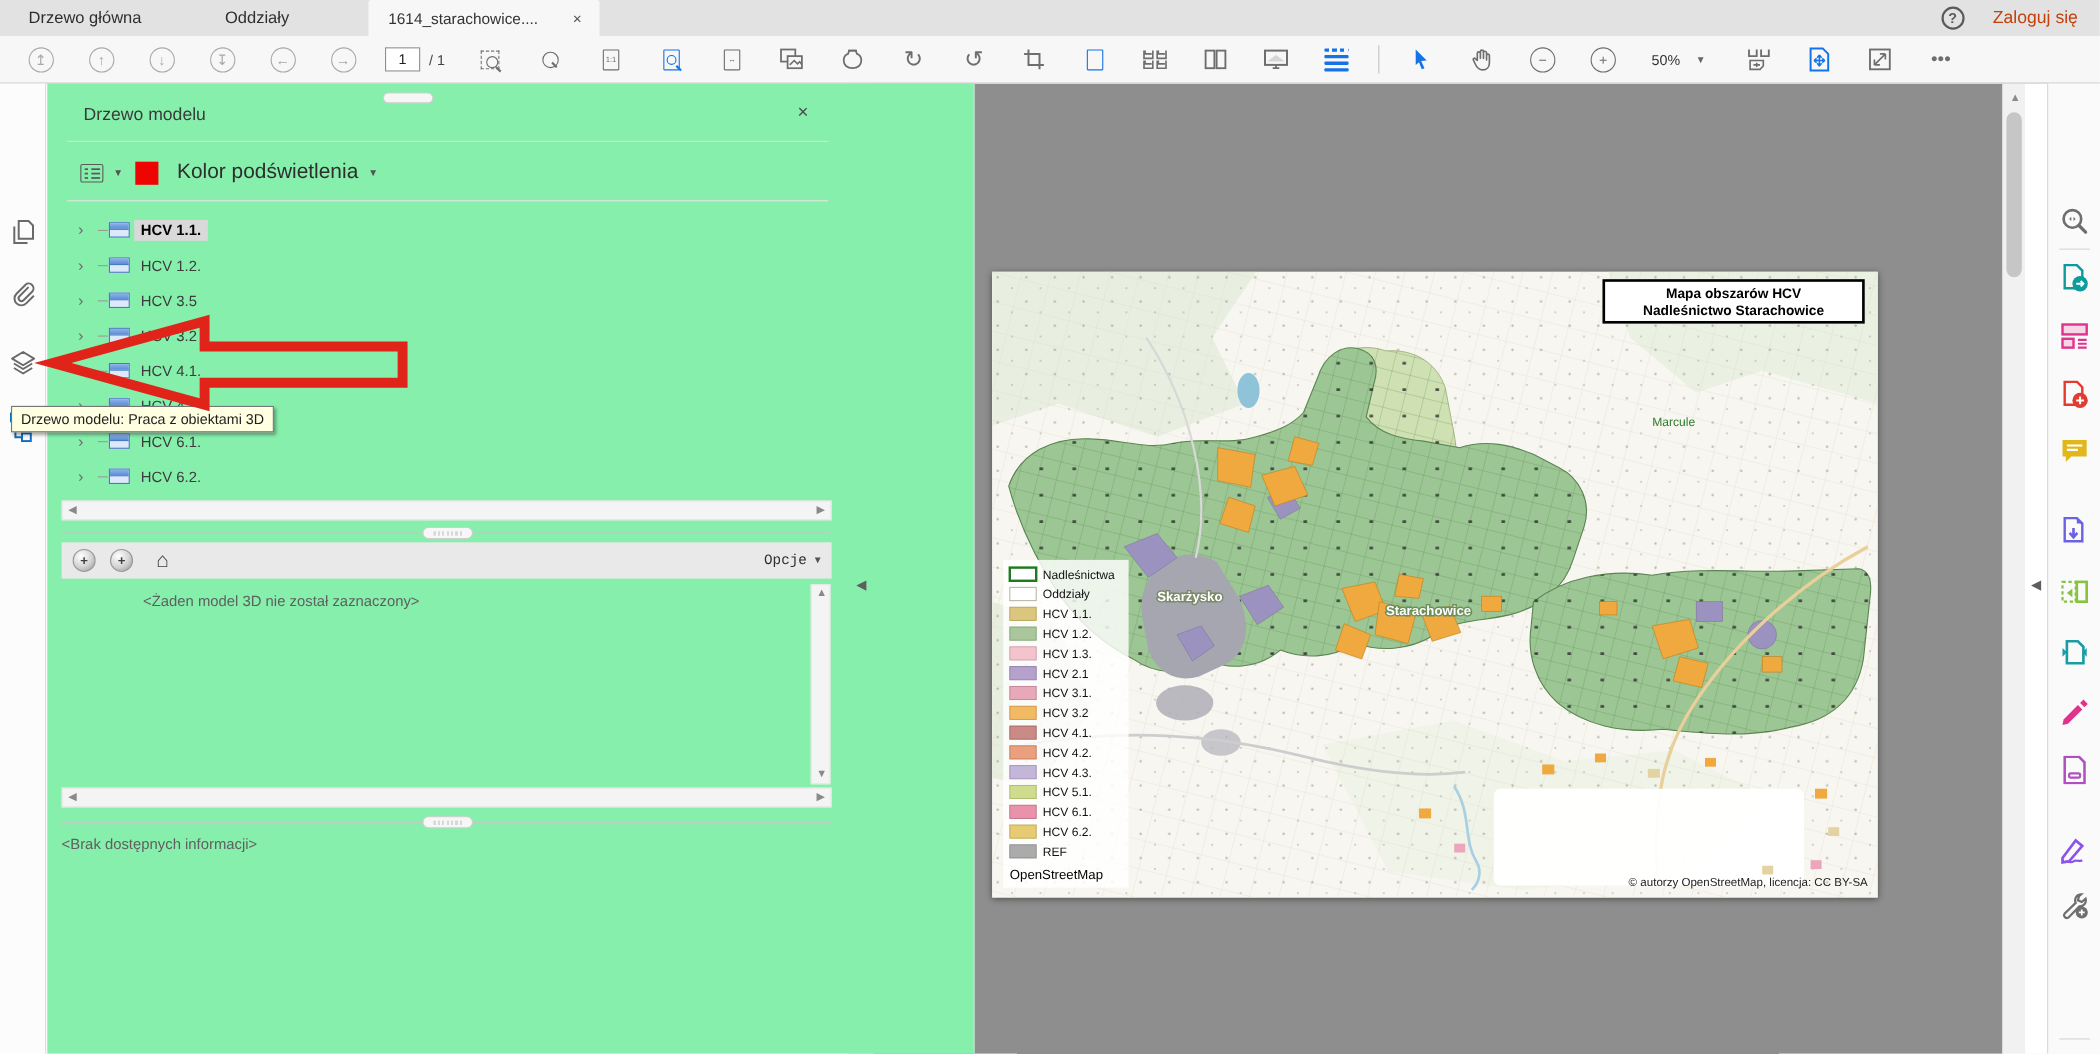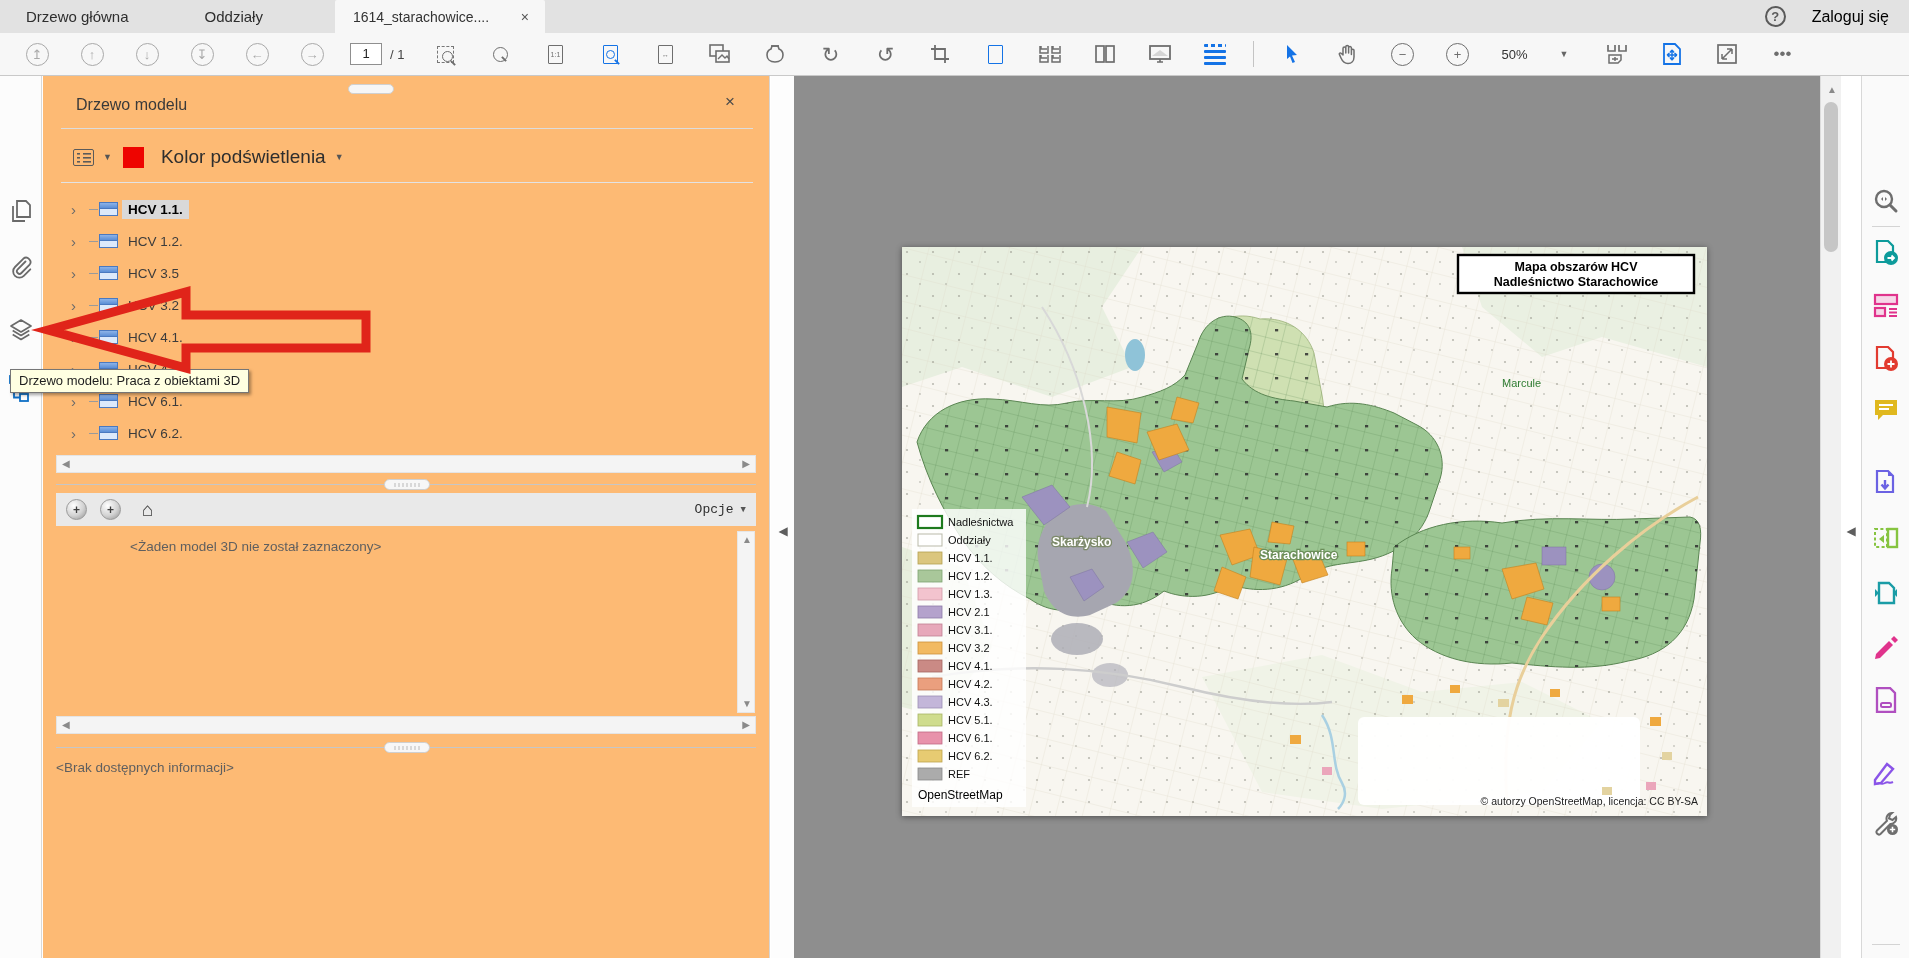--- a/index.html
+++ b/index.html
@@ -8,50 +8,50 @@
 
   
   .tabbar { position:absolute; left:0; top:0; width:1909px; height:33px; background:#e2e2e2; display:flex; align-items:stretch; z-index:5; }
   .tab { display:flex; align-items:center; padding:0 24px; font-size:15px; color:#2e2e2e; cursor:default; }
   .tab.home { margin-left:2px; }
   .tab.tools { margin-left:28px; }
   .doctab { margin-left:48px; width:210px; background:#f7f7f7; display:flex; align-items:center; justify-content:space-between; padding:0 14px 0 18px; font-size:14px; color:#333; border-radius:2px 2px 0 0; }
   .doctab .x { color:#555; font-size:14px; padding:0 2px; }
   .tab-right { margin-left:auto; display:flex; align-items:center; gap:26px; padding-right:20px; }
   .helpcirc { width:21px; height:21px; border:2px solid #5a5a5a; border-radius:50%; color:#5a5a5a; font-size:13px; font-weight:bold; display:flex; align-items:center; justify-content:center; }
-  .signin { font-size:16px; color:#000000; }
+  .signin { font-size:16px; color:#c2410c; }
 
   
   .toolbar { position:absolute; left:0; top:33px; width:1909px; height:43px; background:#f7f7f7; border-bottom:1px solid #c9c9c9; display:flex; align-items:center; padding-left:20px; z-index:5; }
   .tb { width:34px; height:34px; display:flex; align-items:center; justify-content:center; margin-right:21px; color:#6e6e6e; flex:none; }
   .circ { width:23px; height:23px; border:1.6px solid #a9a9a9; border-radius:50%; color:#a9a9a9; font-size:13px; display:flex; align-items:center; justify-content:center; line-height:1; }
   .pageinput { width:32px; height:22px; border:1px solid #8f8f8f; background:#fff; font-size:13px; color:#222; text-align:center; line-height:20px; margin-right:8px; flex:none; }
   .pagecount { font-size:13px; color:#444; margin-right:24px; flex:none; }
   .dashbox { width:17px; height:17px; border:1.5px dashed #777; position:relative; }
   .mg { width:11px; height:11px; border:1.8px solid #6e6e6e; border-radius:50%; position:relative; display:inline-block; }
   .mg::after { content:""; position:absolute; width:2px; height:6px; background:#6e6e6e; left:9px; top:8px; transform:rotate(-45deg); }
   .mg.blue { border-color:#1473e6; } .mg.blue::after { background:#1473e6; }
   .dashbox .mg { position:absolute; left:4px; top:4px; background:#f7f7f7; }
   .pgico { width:15px; height:19px; border:1.7px solid #6e6e6e; border-radius:1px; position:relative; display:flex; align-items:center; justify-content:center; font-size:7px; color:#6e6e6e; }
   .pgico.blue { border-color:#1473e6; color:#1473e6; }
   .rot { font-size:21px; color:#6e6e6e; line-height:1; }
   .sep { width:1px; height:26px; background:#c4c4c4; margin-right:21px; flex:none; }
   .glyph { font-size:17px; color:#6e6e6e; }
-  .zoomsel { display:flex; align-items:center; gap:32px; font-size:13px; color:#333; margin-right:26px; flex:none; padding:3px 6px; }
+  .zoomsel { display:flex; align-items:center; gap:14px; font-size:13px; color:#333; margin-right:26px; flex:none; padding:3px 6px; }
   .zoomsel .car { font-size:9px; color:#666; }
   .bluelines { display:flex; flex-direction:column; gap:3px; }
   .bluelines i { display:block; height:3px; width:22px; background:#1473e6; border-radius:1px; }
   .bluelines i.d { background:repeating-linear-gradient(90deg,#1473e6 0 4px,transparent 4px 7px); }
 
   
   .leftrail { position:absolute; left:0; top:76px; width:42px; height:882px; background:#fcfcfc; border-right:1px solid #d9d9d9; z-index:6; }
   .railico { position:absolute; left:8px; width:26px; height:26px; display:flex; align-items:center; justify-content:center; }
 
   
-  .panel { position:absolute; left:43px; top:76px; width:727px; height:882px; background:#fdba74; border-right:1px solid #d5d5d5; z-index:6; }
+  .panel { position:absolute; left:43px; top:76px; width:843px; height:882px; background:#86efac; border-right:1px solid #d5d5d5; z-index:6; }
   .toppill { position:absolute; left:305px; top:8px; width:46px; height:10px; border:1px solid #d0d0d0; border-radius:6px; background:#f6f6f6; }
   .ptitle { position:absolute; left:33px; top:20px; font-size:16px; color:#3a3a3a; }
   .pclose { position:absolute; left:682px; top:16px; font-size:17px; color:#4a4a4a; }
   .pdiv1 { position:absolute; left:18px; top:52px; width:692px; height:1px; background:#dcdcdc; }
   .pctrl { position:absolute; left:30px; top:66px; height:30px; display:flex; align-items:center; gap:9px; }
   .listico { width:21px; height:17px; border:1.6px solid #5a5a5a; border-radius:2px; background:
      linear-gradient(#5a5a5a 0 0) 9px 3px/8px 1.6px no-repeat,
      linear-gradient(#5a5a5a 0 0) 9px 7px/8px 1.6px no-repeat,
      linear-gradient(#5a5a5a 0 0) 9px 11px/8px 1.6px no-repeat,
      linear-gradient(#5a5a5a 0 0) 3px 3px/3px 1.6px no-repeat,

